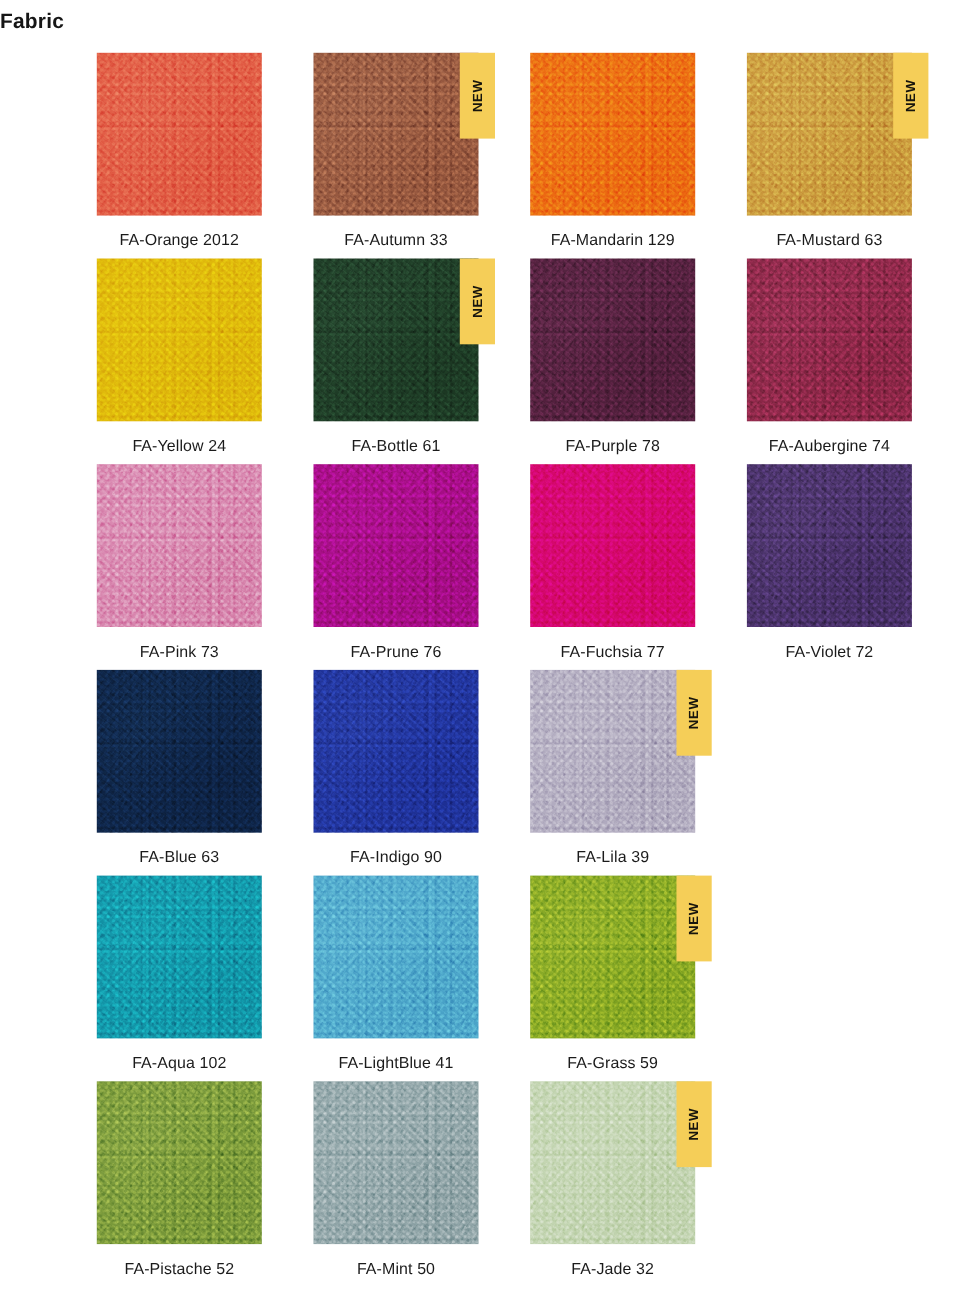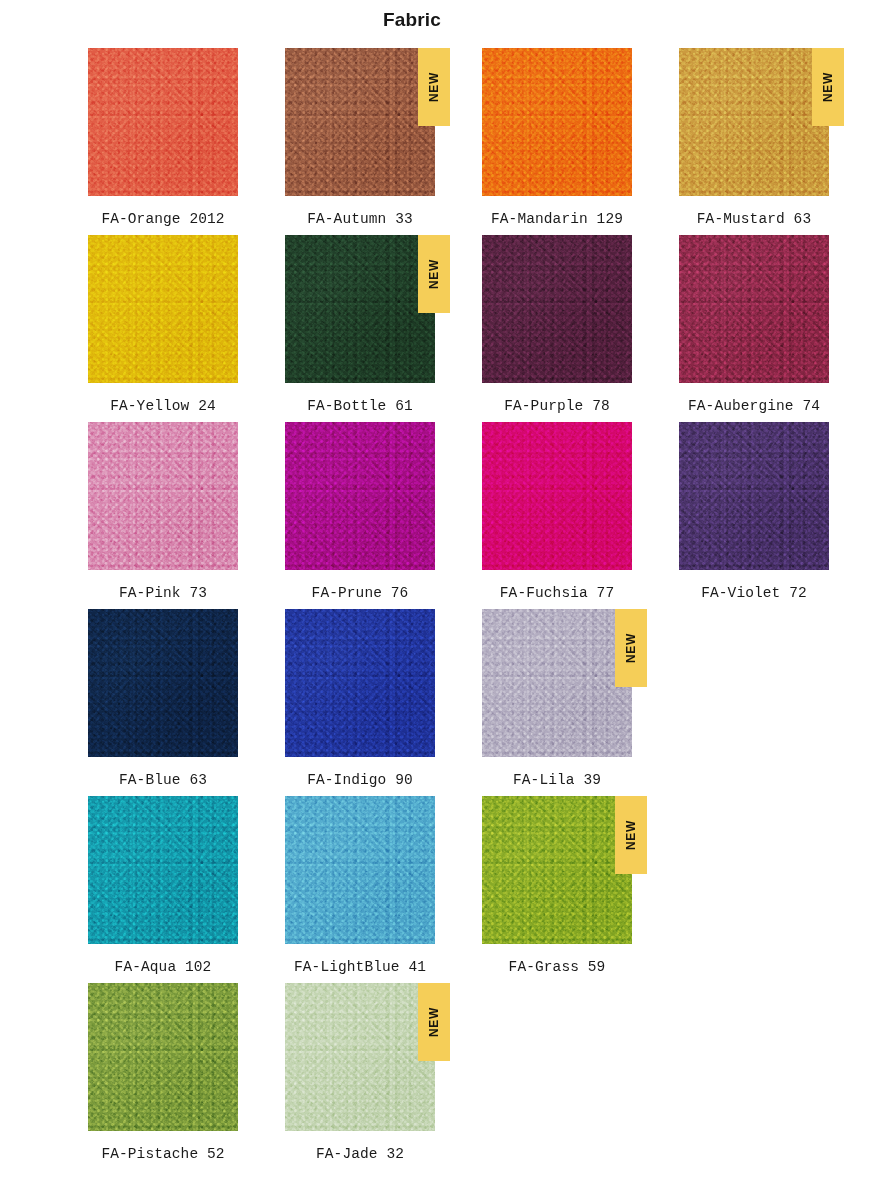--- a/index.html
+++ b/index.html
@@ -26,21 +26,21 @@
   .header {
     position: absolute;
     top: 0;
     left: 0;
     right: 0;
     height: 40px;
     padding-right: 60px;
     box-sizing: border-box;
     display: flex;
     align-items: center;
-    justify-content: center;
+    justify-content: flex-start;
   }
   .page-title {
     font-size: 19px;
     font-weight: bold;
     letter-spacing: 0.2px;
     color: #161616;
   }
 
   
   .grid {
@@ -139,21 +139,20 @@
 
   
   .caption {
     width: 150px;
     margin-top: 15px;
     text-align: center;
     font-size: 14.5px;
     color: #1b1b1b;
     letter-spacing: .1px;
     white-space: nowrap;
-    font-family: Liberation Mono, monospace;
   }
 </style>
 </head>
 <body>
 
 <div class="page">
 
   <div class="header">
     <div class="page-title">Fabric</div>
   </div>
@@ -294,20 +293,26 @@
       </div>
       <div class="grid-row">
         <div class="cell">
           <div class="swatch-wrap">
             <div class="swatch" style="background-color: rgb(121, 153, 58);"></div>
           </div>
           <div class="caption">FA-Pistache 52</div>
         </div>
         <div class="cell">
           <div class="swatch-wrap">
+            <div class="swatch" style="background-color: rgb(144, 165, 168);"></div>
+          </div>
+          <div class="caption">FA-Mint 50</div>
+        </div>
+        <div class="cell">
+          <div class="swatch-wrap">
             <div class="swatch" style="background-color: rgb(194, 212, 176);"></div>
             <div class="new-badge" style="background: rgb(245, 206, 88);">
               <span class="new-text" style="color: rgb(23, 21, 13);">NEW</span>
             </div>
           </div>
           <div class="caption">FA-Jade 32</div>
         </div>
         <div class="cell empty"></div>
       </div>
     </div>

